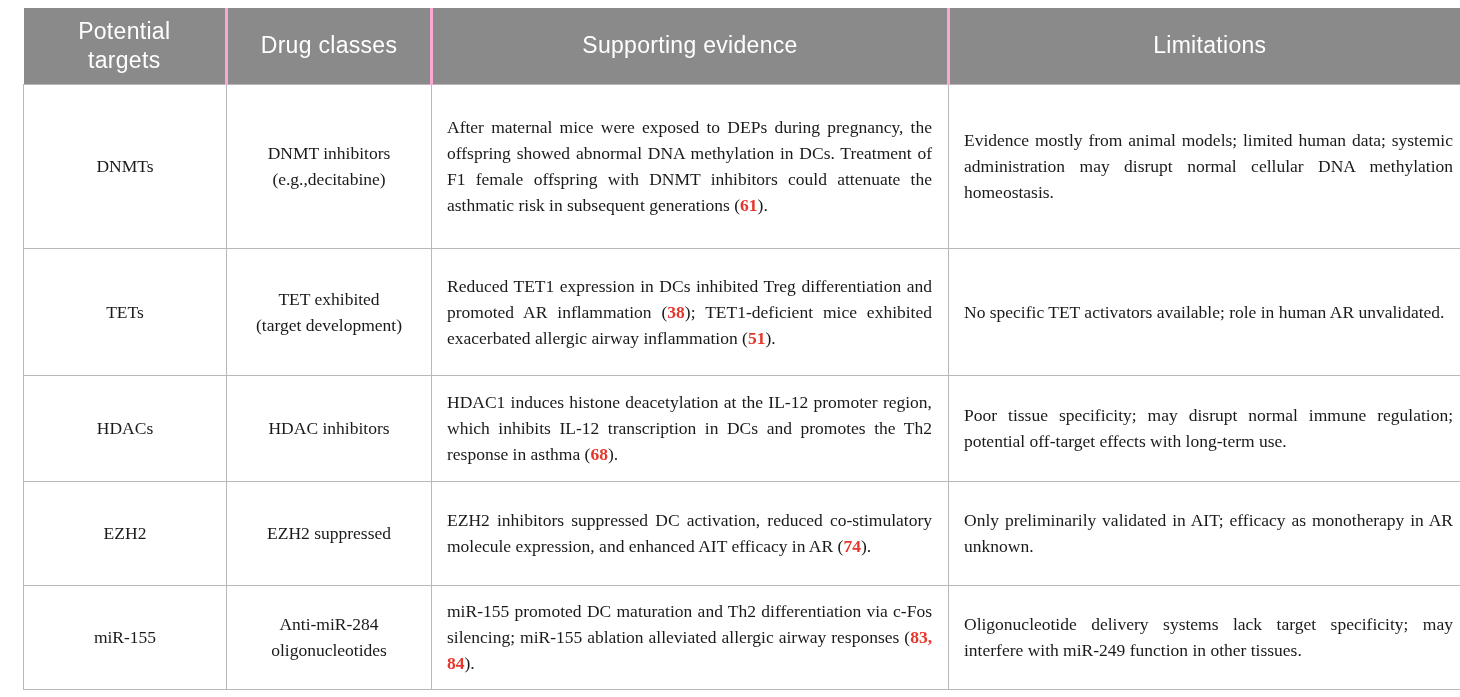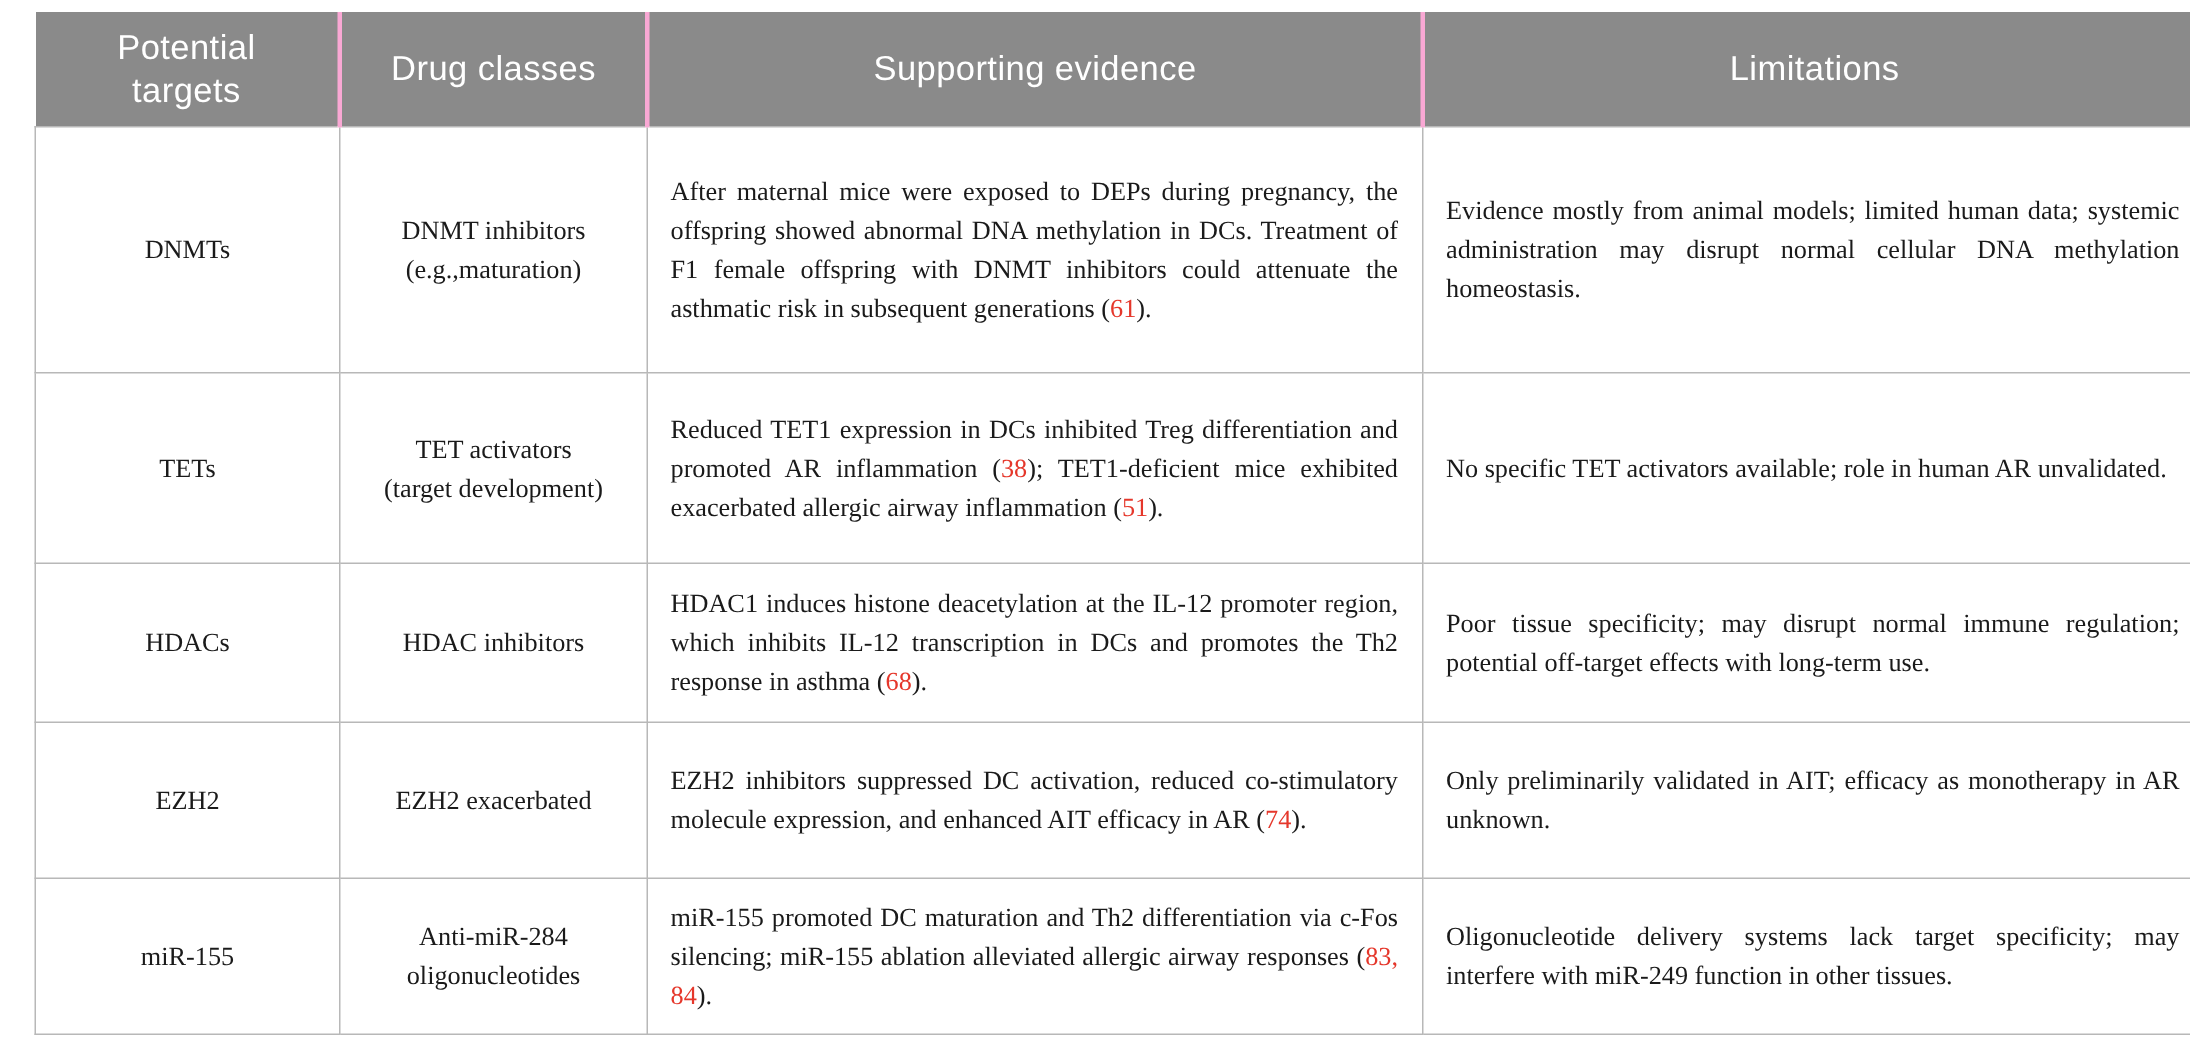--- a/index.html
+++ b/index.html
@@ -55,21 +55,21 @@
   tbody tr:nth-child(5) td{height:104px;}
   td.c-center{
     text-align:center;
     padding:8px 14px;
   }
   td.c-text{
     text-align:justify;
     padding:10px 16px 10px 15px;
   }
   .line{display:block;}
-  .cite{color:var(--cite);}
+  .cite{color:var(--cite);font-weight:bold;}
 </style>
 </head>
 <body>
 
 <div class="table-wrap">
   <table>
     <colgroup>
       <col class="col-0">
         <col class="col-1">
         <col class="col-2">
@@ -81,46 +81,46 @@
           <th>Drug classes</th>
           <th>Supporting evidence</th>
           <th>Limitations</th>
         </tr>
     </thead>
     <tbody>
         <tr>
           <td class="c-center">DNMTs</td>
           <td class="c-center">
             <span class="line">DNMT inhibitors</span>
-            <span class="line">(e.g.,maturation)</span>
+            <span class="line">(e.g.,decitabine)</span>
           </td>
           <td class="c-text"><span>After maternal mice were exposed to DEPs during pregnancy, the offspring showed abnormal DNA methylation in DCs. Treatment of F1 female offspring with DNMT inhibitors could attenuate the asthmatic risk in subsequent generations (</span><span class="cite">61</span><span>).</span></td>
           <td class="c-text">Evidence mostly from animal models; limited human data; systemic administration may disrupt normal cellular DNA methylation homeostasis.</td>
         </tr>
         <tr>
           <td class="c-center">TETs</td>
           <td class="c-center">
-            <span class="line">TET activators</span>
+            <span class="line">TET exhibited</span>
             <span class="line">(target development)</span>
           </td>
           <td class="c-text"><span>Reduced TET1 expression in DCs inhibited Treg differentiation and promoted AR inflammation (</span><span class="cite">38</span><span>); TET1-deficient mice exhibited exacerbated allergic airway inflammation (</span><span class="cite">51</span><span>).</span></td>
           <td class="c-text">No specific TET activators available; role in human AR unvalidated.</td>
         </tr>
         <tr>
           <td class="c-center">HDACs</td>
           <td class="c-center">
             <span class="line">HDAC inhibitors</span>
           </td>
           <td class="c-text"><span>HDAC1 induces histone deacetylation at the IL-12 promoter region, which inhibits IL-12 transcription in DCs and promotes the Th2 response in asthma (</span><span class="cite">68</span><span>).</span></td>
           <td class="c-text">Poor tissue specificity; may disrupt normal immune regulation; potential off-target effects with long-term use.</td>
         </tr>
         <tr>
           <td class="c-center">EZH2</td>
           <td class="c-center">
-            <span class="line">EZH2 exacerbated</span>
+            <span class="line">EZH2 suppressed</span>
           </td>
           <td class="c-text"><span>EZH2 inhibitors suppressed DC activation, reduced co-stimulatory molecule expression, and enhanced AIT efficacy in AR (</span><span class="cite">74</span><span>).</span></td>
           <td class="c-text">Only preliminarily validated in AIT; efficacy as monotherapy in AR unknown.</td>
         </tr>
         <tr>
           <td class="c-center">miR-155</td>
           <td class="c-center">
             <span class="line">Anti-miR-284</span>
             <span class="line">oligonucleotides</span>
           </td>

